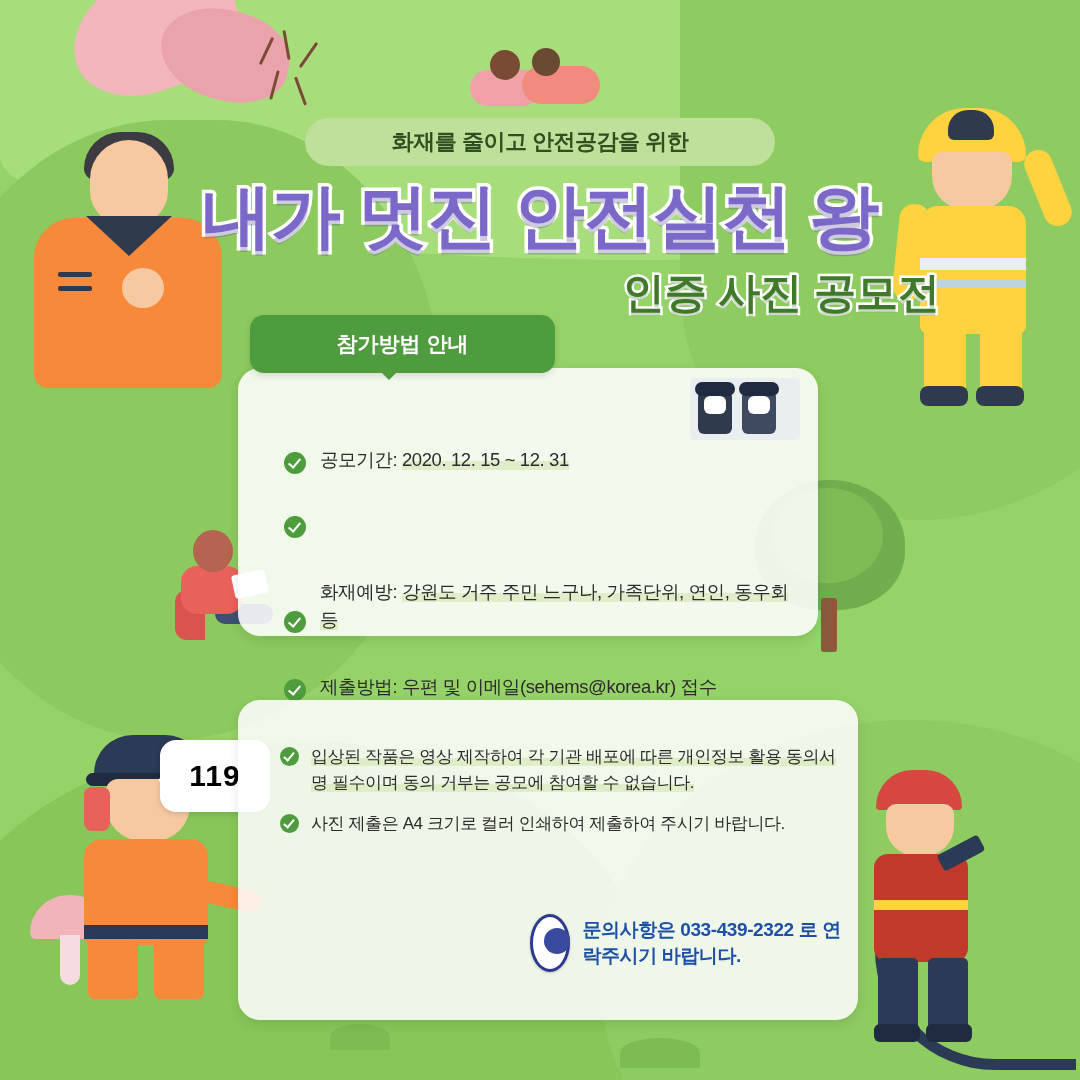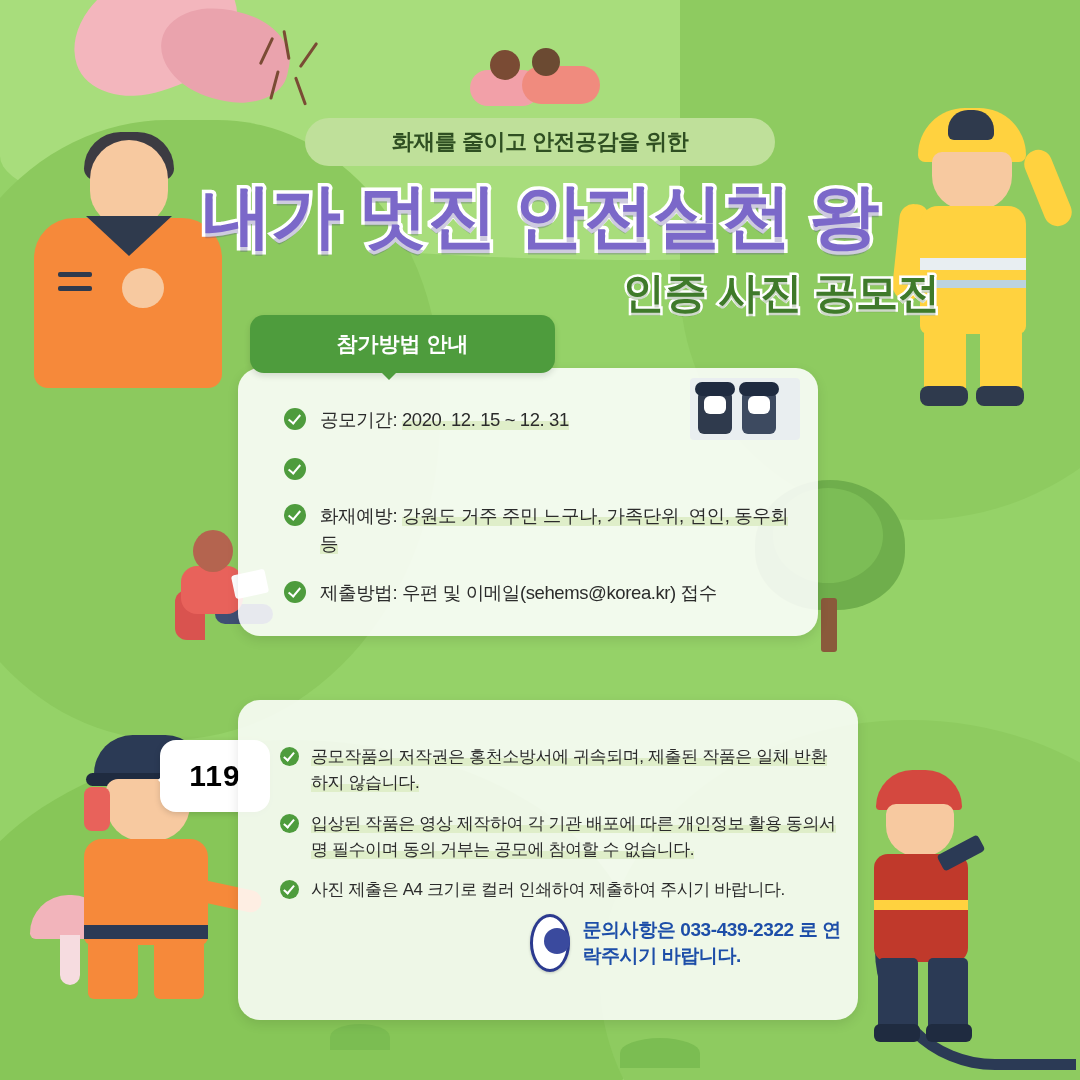--- a/index.html
+++ b/index.html
@@ -160,21 +160,21 @@
     background:rgba(255,255,255,.88);border-radius:22px;box-shadow:0 4px 12px rgba(0,0,0,.10);
   }
   .mascots{position:absolute;right:18px;top:10px;width:110px;height:62px;background:#e9eef0;border-radius:4px;overflow:hidden;}
   .mascots .m{position:absolute;top:8px;width:34px;height:48px;border-radius:12px 12px 6px 6px;}
   .mascots .m1{left:8px;background:#2f3a4d;}
   .mascots .m2{left:52px;background:#3d4a60;}
   .mascots .m .hat{position:absolute;left:-3px;top:-4px;width:40px;height:14px;background:#1f2b40;border-radius:8px;}
   .mascots .m .face{position:absolute;left:6px;top:10px;width:22px;height:18px;background:#fff;border-radius:6px;}
 
   .bullets{position:absolute;left:46px;top:38px;right:20px;}
-  .brow{display:flex;align-items:flex-start;margin-bottom:22px;}
+  .brow{display:flex;align-items:flex-end;margin-bottom:22px;margin-top:40px;}
   .check{flex:0 0 auto;width:22px;height:22px;border-radius:50%;background:#4e9c3d;margin-right:14px;margin-top:2px;
     position:relative;}
   .check:after{content:"";position:absolute;left:7px;top:4px;width:5px;height:10px;border:solid #fff;border-width:0 2.5px 2.5px 0;transform:rotate(40deg);}
   .btext{font-size:18.5px;color:#2b2b2b;line-height:1.5;letter-spacing:-0.4px;}
   .btext .hl{background:linear-gradient(transparent 58%, #dfeec9 58%);}
   .bsub{font-size:18.5px;color:#2b2b2b;margin-left:36px;margin-top:-12px;margin-bottom:20px;letter-spacing:-0.4px;}
 
   
   .tag2{
     position:absolute;left:258px;top:672px;width:360px;height:48px;
@@ -347,24 +347,20 @@
   </div>
 
   <div class="tag1">
     <span>참가방법 안내</span>
   </div>
 
   <div class="card2">
     <div class="bullets2">
       <div class="brow2">
         <div class="check2"></div>
-        <div class="btext2"><span class="hl">공모작품의 저작권은 홍천소방서에 귀속되며, 제출된 작품은  일체 반환하지 않습니다.</span></div>
-      </div>
-      <div class="brow2">
-        <div class="check2"></div>
         <div class="btext2"><span class="hl">입상된 작품은 영상 제작하여 각 기관 배포에 따른 개인정보  활용 동의서명 필수이며 동의 거부는 공모에 참여할 수 없습니다.</span></div>
       </div>
       <div class="brow2">
         <div class="check2"></div>
         <div class="btext2"><span>사진 제출은 A4 크기로 컬러 인쇄하여 제출하여 주시기 바랍니다.</span></div>
       </div>
     </div>
     <div class="contact">
       <div class="emblem"></div>
       <div class="contact-text">문의사항은  033-439-2322 로 연락주시기 바랍니다.</div>

